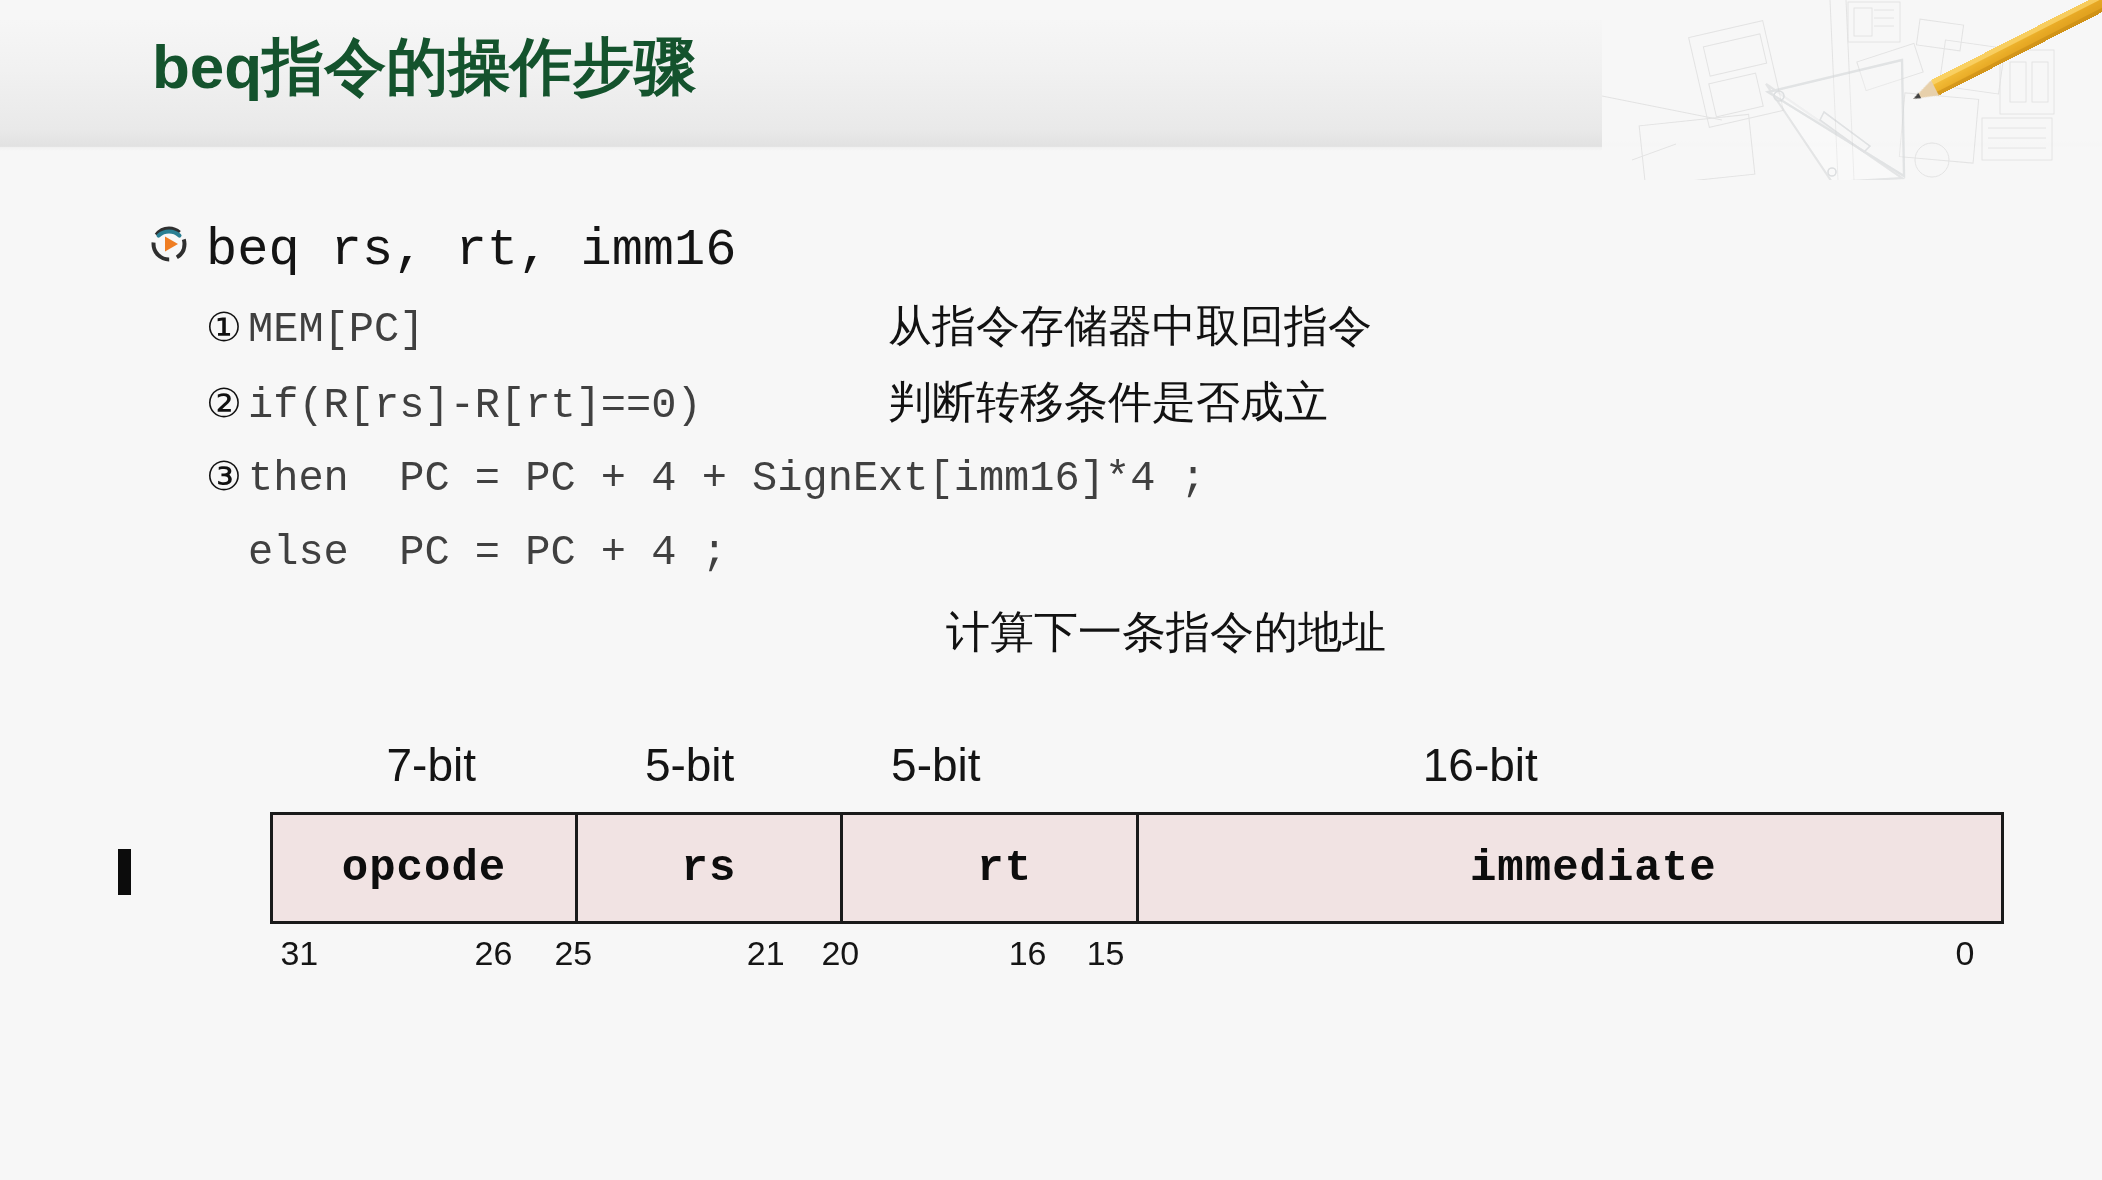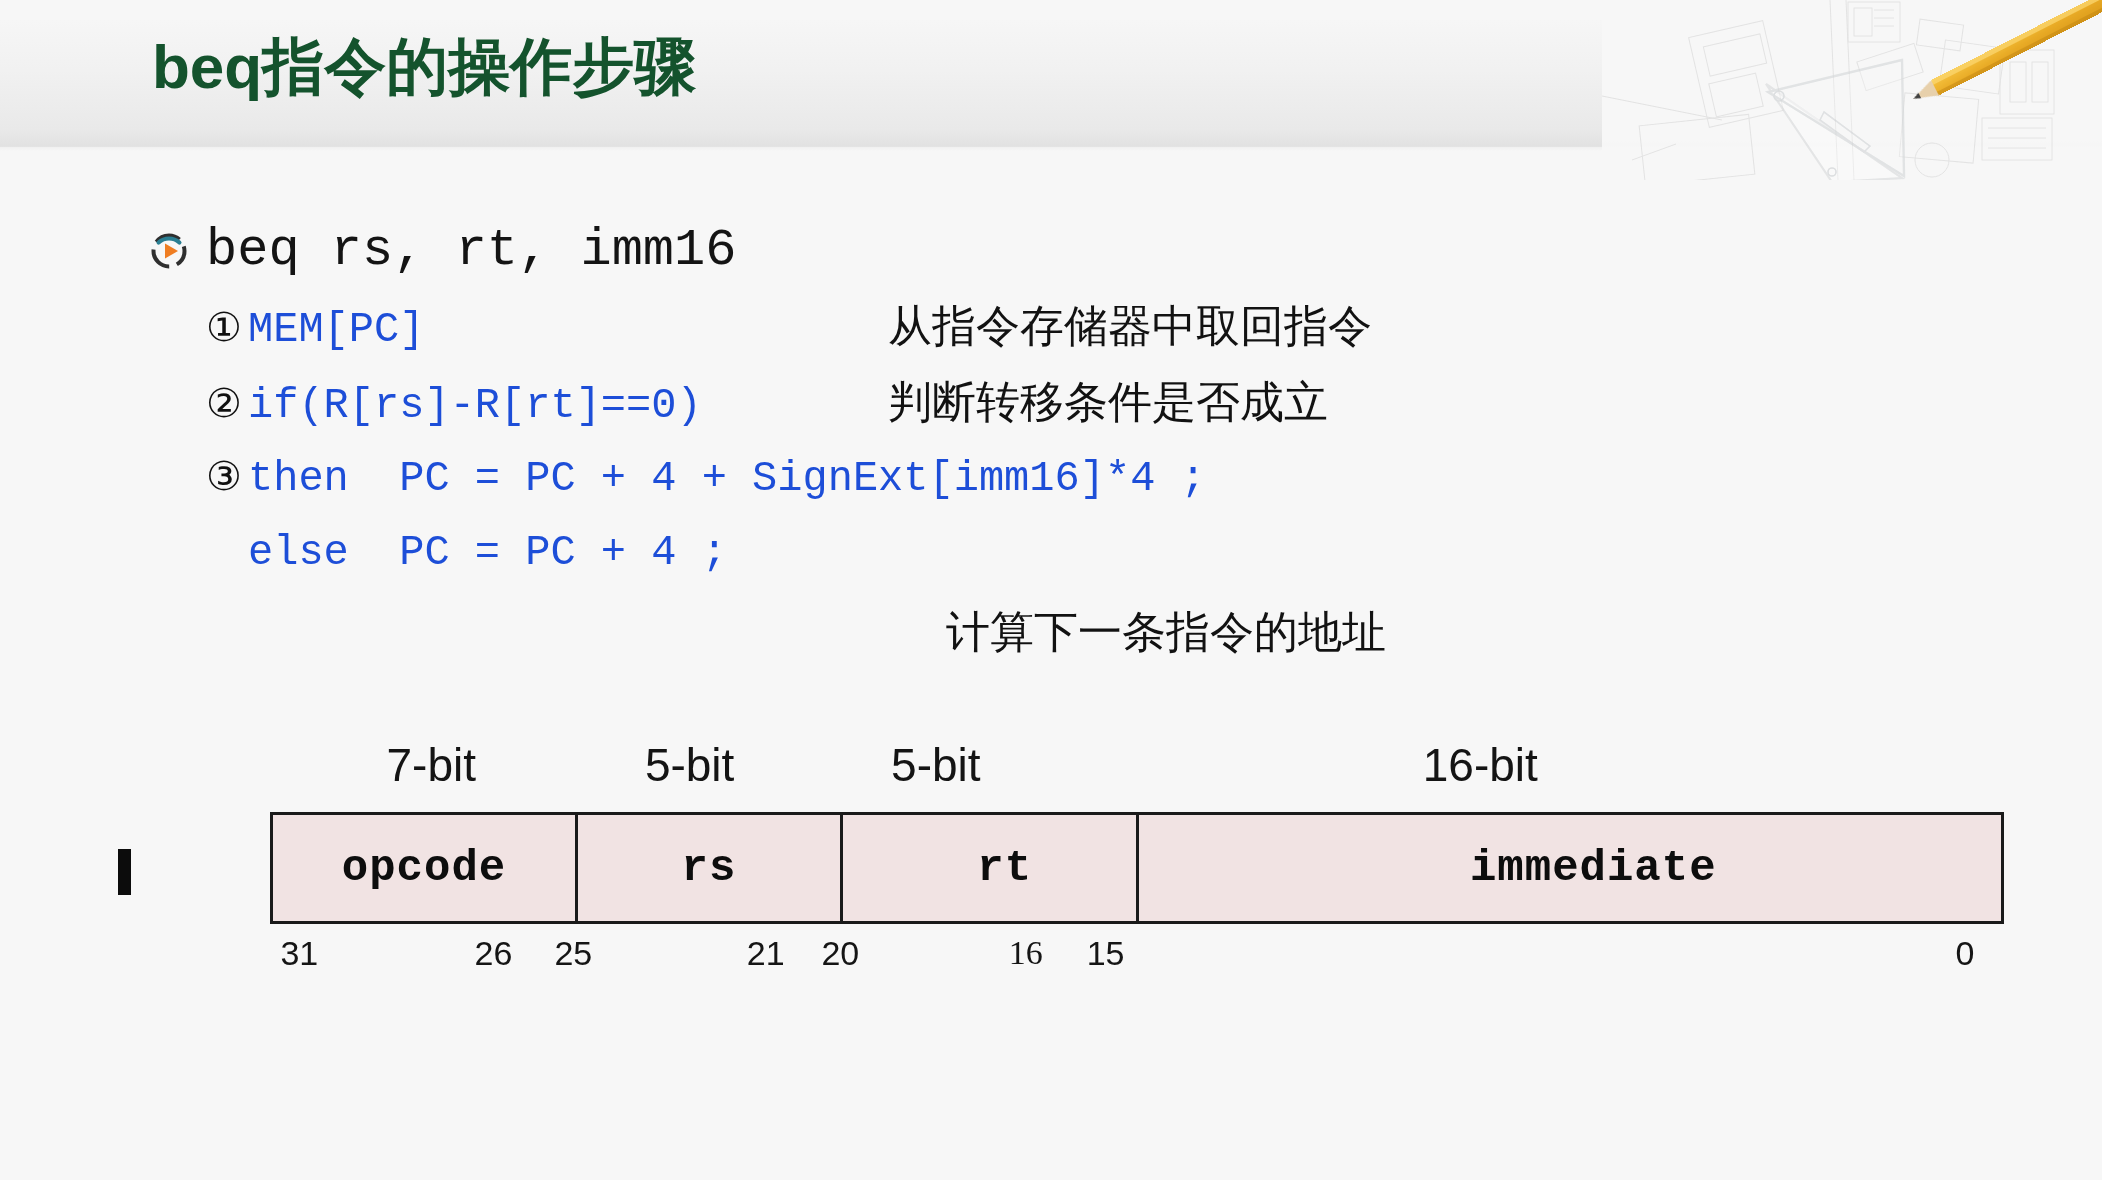--- a/index.html
+++ b/index.html
@@ -66,21 +66,21 @@
     opacity: 0.97;
   }
   .deco svg { display:block; }
 
   
   .bullet-row {
     position: absolute;
     left: 150px;
     top: 225px;
     display: flex;
-    align-items: center;
+    align-items: flex-start;
   }
   .bullet-icon {
     width: 38px;
     height: 38px;
     position: relative;
     flex: 0 0 auto;
     margin-right: 18px;
   }
   .bullet-icon svg { display: block; }
   .bullet-text {
@@ -111,21 +111,21 @@
     line-height: 1.0;
     text-align: left;
   }
   .num-spacer {
     width: 42px;
     flex: 0 0 42px;
   }
   .code-text {
     font-family: "Liberation Mono", "DejaVu Sans Mono", monospace;
     font-size: 42px;
-    color: #1d4ed8;
+    color: #404040;
     white-space: pre;
     width: 640px;
     flex: 0 0 640px;
     line-height: 1.0;
   }
   .code-text.wide {
     width: auto;
     flex: 0 0 auto;
   }
   .cn-note {
@@ -346,18 +346,18 @@
     <div class="fmt-cell" style="flex:5.2 0 0;padding-left:31px;">rt</div>
     <div class="fmt-cell" style="flex:16.2 0 0;padding-left:47px;">immediate</div>
   </div>
 
   <div class="bitnums">
     <span class="bn" style="left:0.6%;">31</span>
     <span class="bn" style="left:11.8%;">26</span>
     <span class="bn" style="left:16.4%;">25</span>
     <span class="bn" style="left:27.5%;">21</span>
     <span class="bn" style="left:31.8%;">20</span>
-    <span class="bn" style="left:42.6%;font-family:Liberation Serif, serif;">16</span>
+    <span class="bn" style="left:42.6%;">16</span>
     <span class="bn" style="left:47.1%;">15</span>
     <span class="bn" style="left:97.2%;">0</span>
   </div>
 
 </div>
 
 </body></html>

